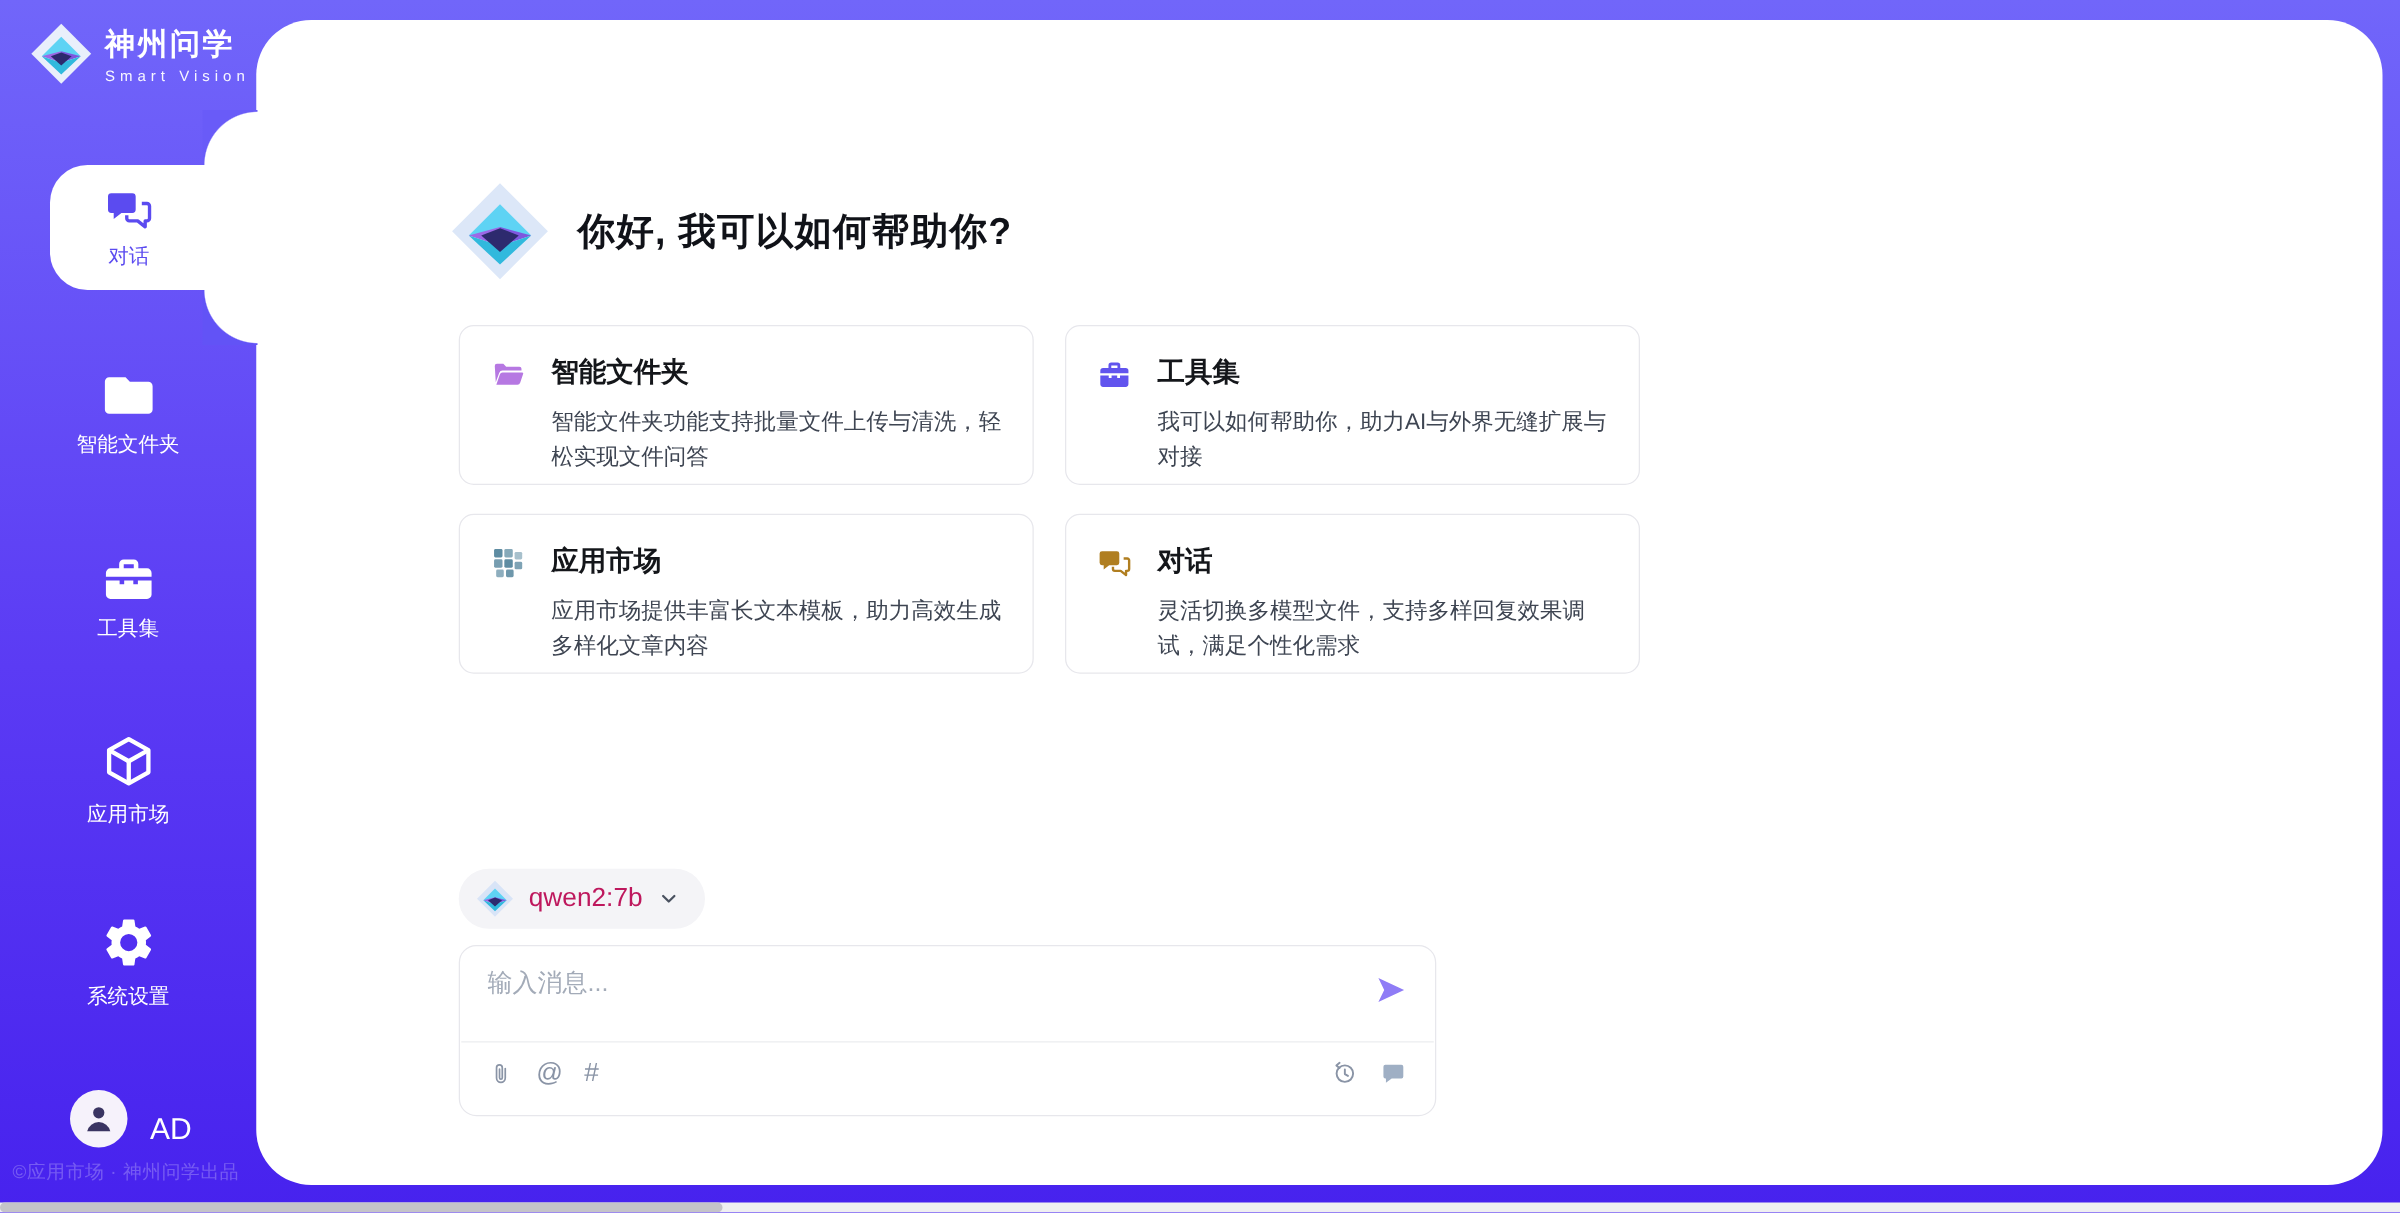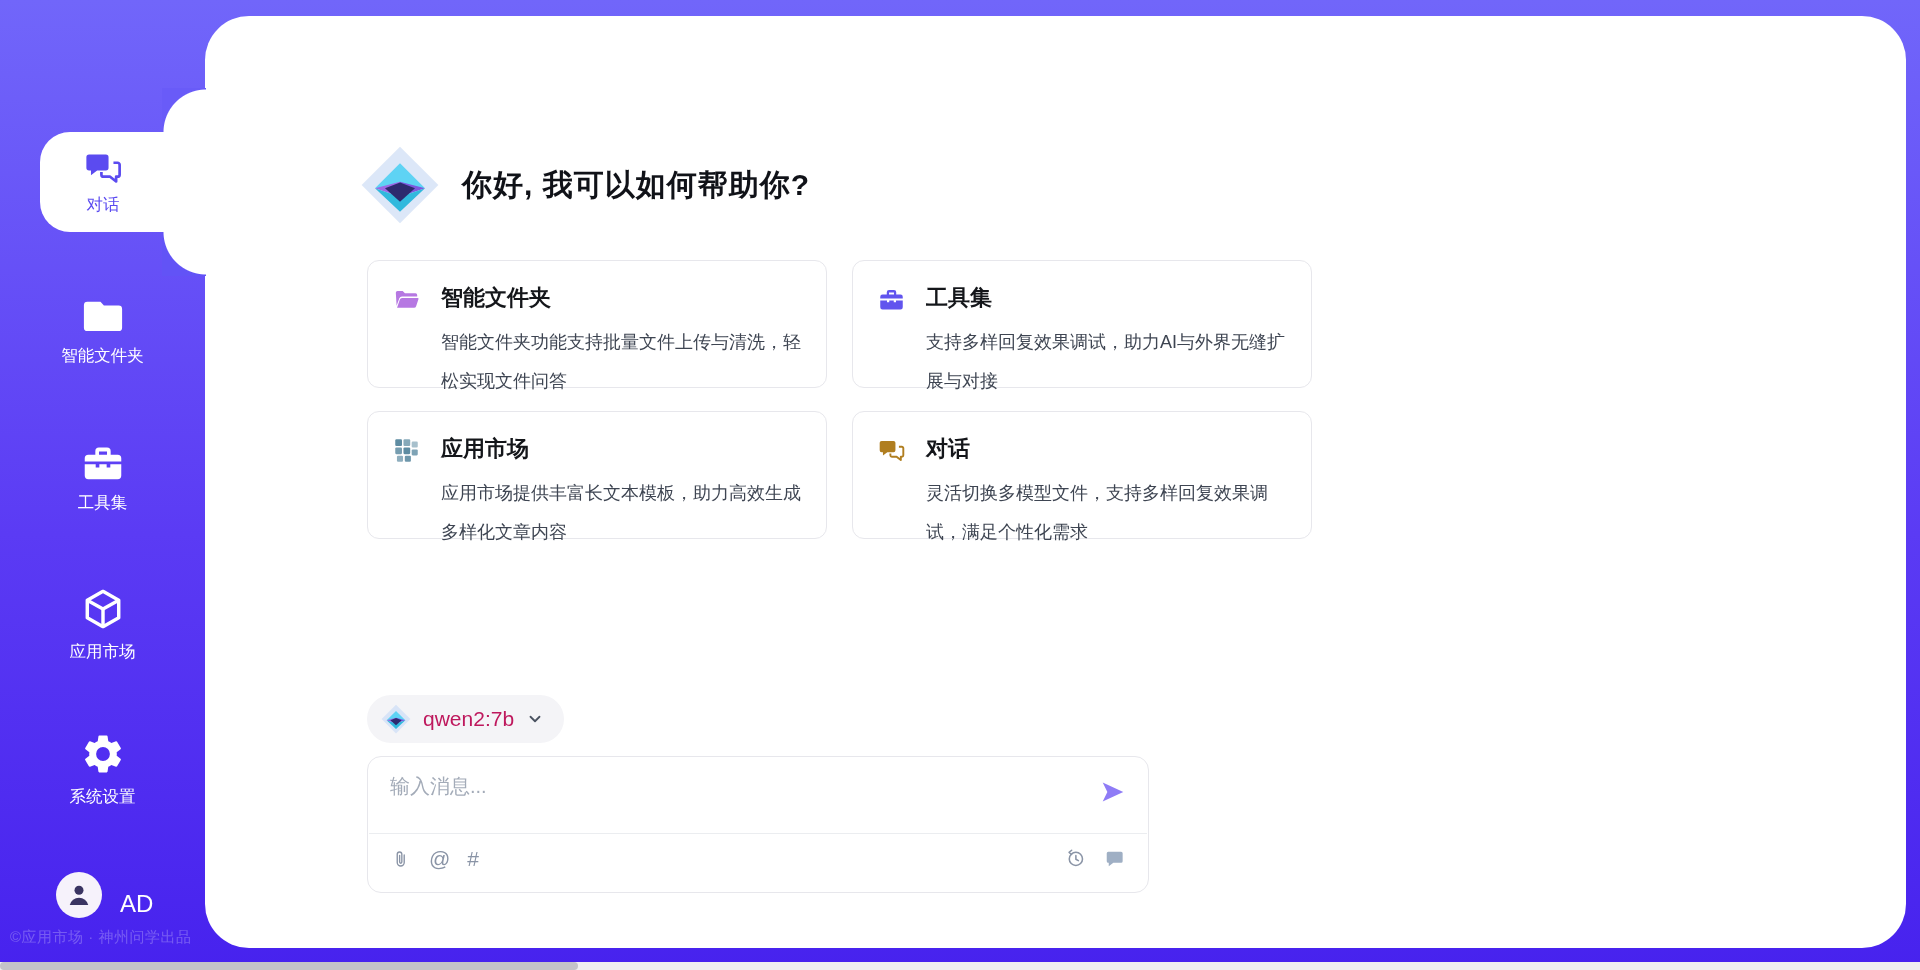--- a/index.html
+++ b/index.html
@@ -49,21 +49,21 @@
   .greeting h1{margin:0;font-size:30px;font-weight:bold;color:#101218;letter-spacing:1px;}
 
   
   .cards{position:absolute;left:367px;top:260px;display:grid;grid-template-columns:460px 460px;gap:23px 25px;}
   .card{
     position:relative;box-sizing:border-box;height:128px;background:#fff;
     border:1px solid #E7E7EC;border-radius:12px;padding:22px 10px 0 73px;cursor:pointer;
   }
   .card-icon{position:absolute;left:25px;top:25px;width:27px;height:27px;}
   .card h3{margin:0;font-size:22px;font-weight:bold;color:#14161A;}
-  .card p{margin:10px 0 0;font-size:18px;color:#3E4552;line-height:39px;}
+  .card p{margin:10px 0 0;font-size:18px;color:#3E4552;line-height:28px;}
 
   
   .model{
     position:absolute;left:367px;top:695px;height:48px;border-radius:24px;background:#F4F4F7;
     display:inline-flex;align-items:center;gap:12px;padding:0 20px 0 14px;cursor:pointer;
   }
   .model-name{font-size:21px;color:#be185d;}
   .composer{
     position:absolute;left:367px;top:756px;width:782px;height:137px;box-sizing:border-box;
     background:#fff;border:1px solid #E7E7EC;border-radius:14px;
@@ -84,20 +84,34 @@
   .hscroll{position:absolute;left:0;bottom:0;width:1920px;height:8px;background:#EFEFF1;}
   .hthumb{position:absolute;left:0;top:0;width:578px;height:8px;background:#C4C3C9;border-radius:4px;cursor:pointer;}
 </style>
 </head>
 <body>
 
 <div class="stage">
 
   <div class="panel"></div>
 
+  <div class="brand">
+    <svg width="50" height="50" viewBox="0 0 48 48">
+      <polygon points="24,1 47,24 24,47 1,24" fill="#E9EFFB"></polygon>
+      <polygon points="24,11 39,26 9,26" fill="#5ED3F4"></polygon>
+      <polygon points="9,26 24,22 24,31" fill="#9C68E6"></polygon>
+      <polygon points="39,26 24,22 24,31" fill="#7E57DE"></polygon>
+      <polygon points="9,26 24,31 39,26 24,40" fill="#31B9DD"></polygon>
+      <polygon points="16,26 24,23 32,26 24,33" fill="#2D2A6E"></polygon>
+    </svg>
+    <div class="brand-text">
+      <span class="brand-name">神州问学</span>
+      <span class="brand-sub">Smart Vision</span>
+    </div>
+  </div>
 
   <div class="fillet fillet-top"></div>
   <div class="fillet fillet-bottom"></div>
   <div class="tab-active">
     <svg width="38" height="38" viewBox="0 0 24 24" style="color:#5B4BF0">
       <path fill="currentColor" d="M3.2 3.5h10.6a1.7 1.7 0 0 1 1.7 1.7v6.6a1.7 1.7 0 0 1-1.7 1.7H8.3l-3.9 3v-3H3.2a1.7 1.7 0 0 1-1.7-1.7V5.2a1.7 1.7 0 0 1 1.7-1.7z"></path>
       <path fill="none" stroke="currentColor" stroke-width="1.7" stroke-linejoin="round" d="M18.6 8.7h2.6a1.3 1.3 0 0 1 1.3 1.3v6.2a1.3 1.3 0 0 1-1.3 1.3h-.9v3l-3.8-3h-4.2a1.3 1.3 0 0 1-1.3-1.3v-1.6"></path>
     </svg>
     <span class="nav-label">对话</span>
   </div>
@@ -166,21 +180,21 @@
       </svg>
       <h3>智能文件夹</h3>
       <p>智能文件夹功能支持批量文件上传与清洗，轻松实现文件问答</p>
     </div>
 
     <div class="card">
       <svg class="card-icon" viewBox="0 0 24 24">
         <path fill="#6154EE" fill-rule="evenodd" d="M20 7.5h-3.8V5.6a2 2 0 0 0-2-2h-4.4a2 2 0 0 0-2 2v1.9H4a2 2 0 0 0-2 2v9.4a2 2 0 0 0 2 2h16a2 2 0 0 0 2-2V9.5a2 2 0 0 0-2-2zm-5.8 0H9.8V5.7h4.4v1.8z M2 11.2h20v1.6H16v1.7h-2v-1.7h-4v1.7H8v-1.7H2z"></path>
       </svg>
       <h3>工具集</h3>
-      <p>支持多样回复效果调试，助力AI与外界无缝扩展与对接</p>
+      <p>我可以如何帮助你，助力AI与外界无缝扩展与对接</p>
     </div>
 
     <div class="card">
       <svg class="card-icon" viewBox="0 0 24 24">
         <g fill="#5E8CA2">
           <rect x="2" y="2" width="6" height="6" rx="1"></rect>
           <rect x="9.3" y="2" width="6" height="6" rx="1" opacity=".75"></rect>
           <rect x="16.6" y="4" width="5.4" height="5.4" rx="1" opacity=".55"></rect>
           <rect x="2" y="9.3" width="6" height="6" rx="1" opacity=".85"></rect>
           <rect x="9.3" y="9.3" width="6" height="6" rx="1"></rect>

